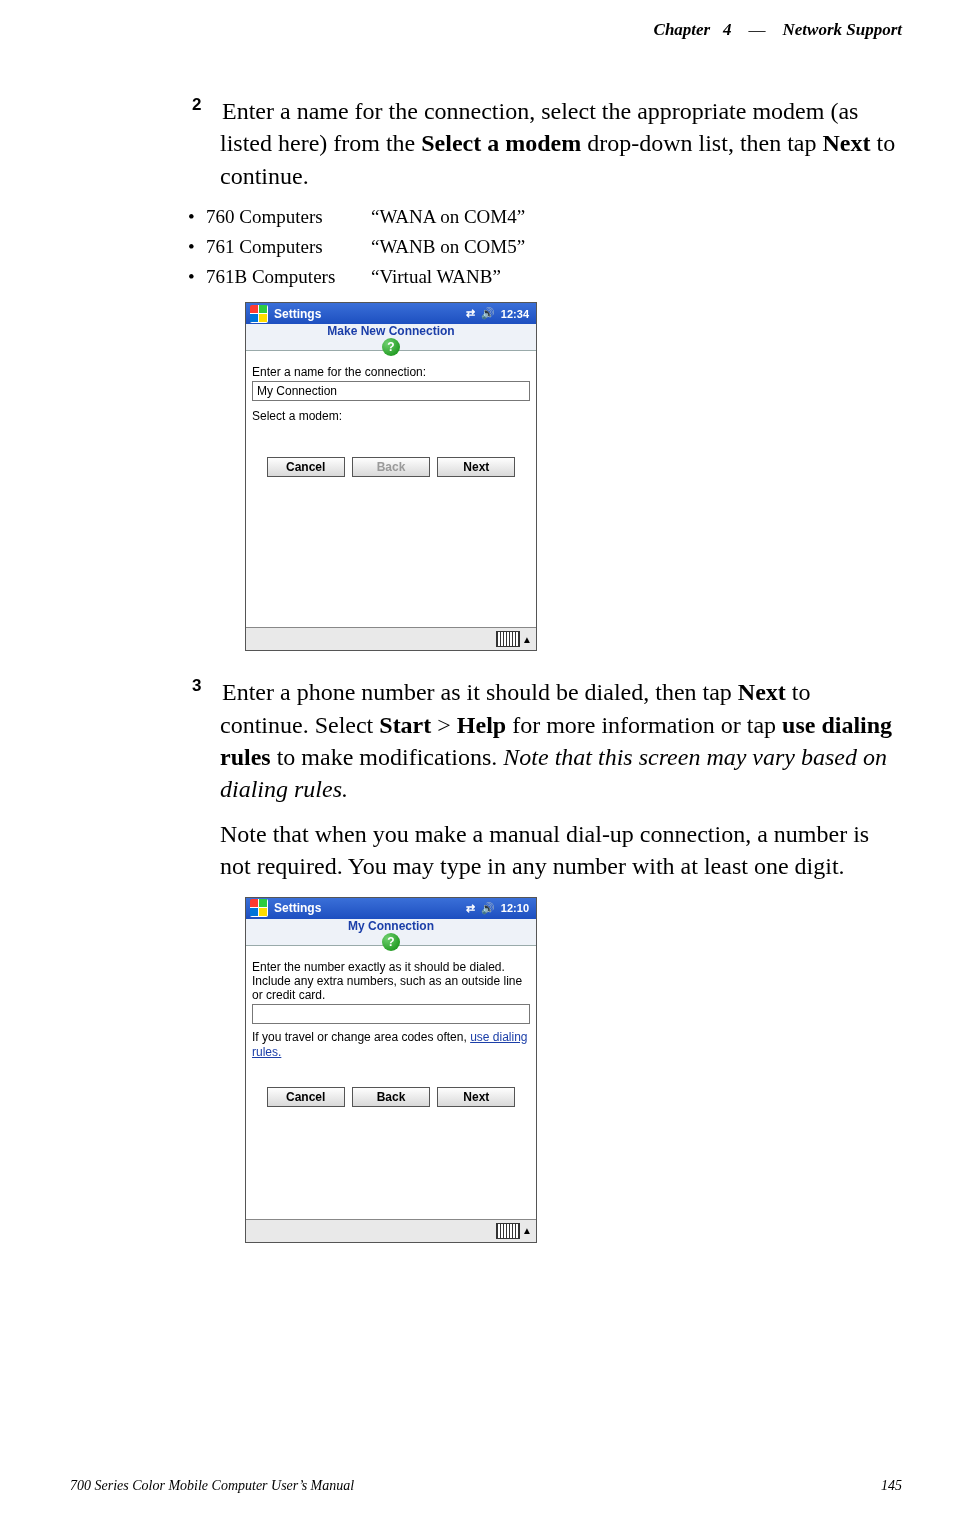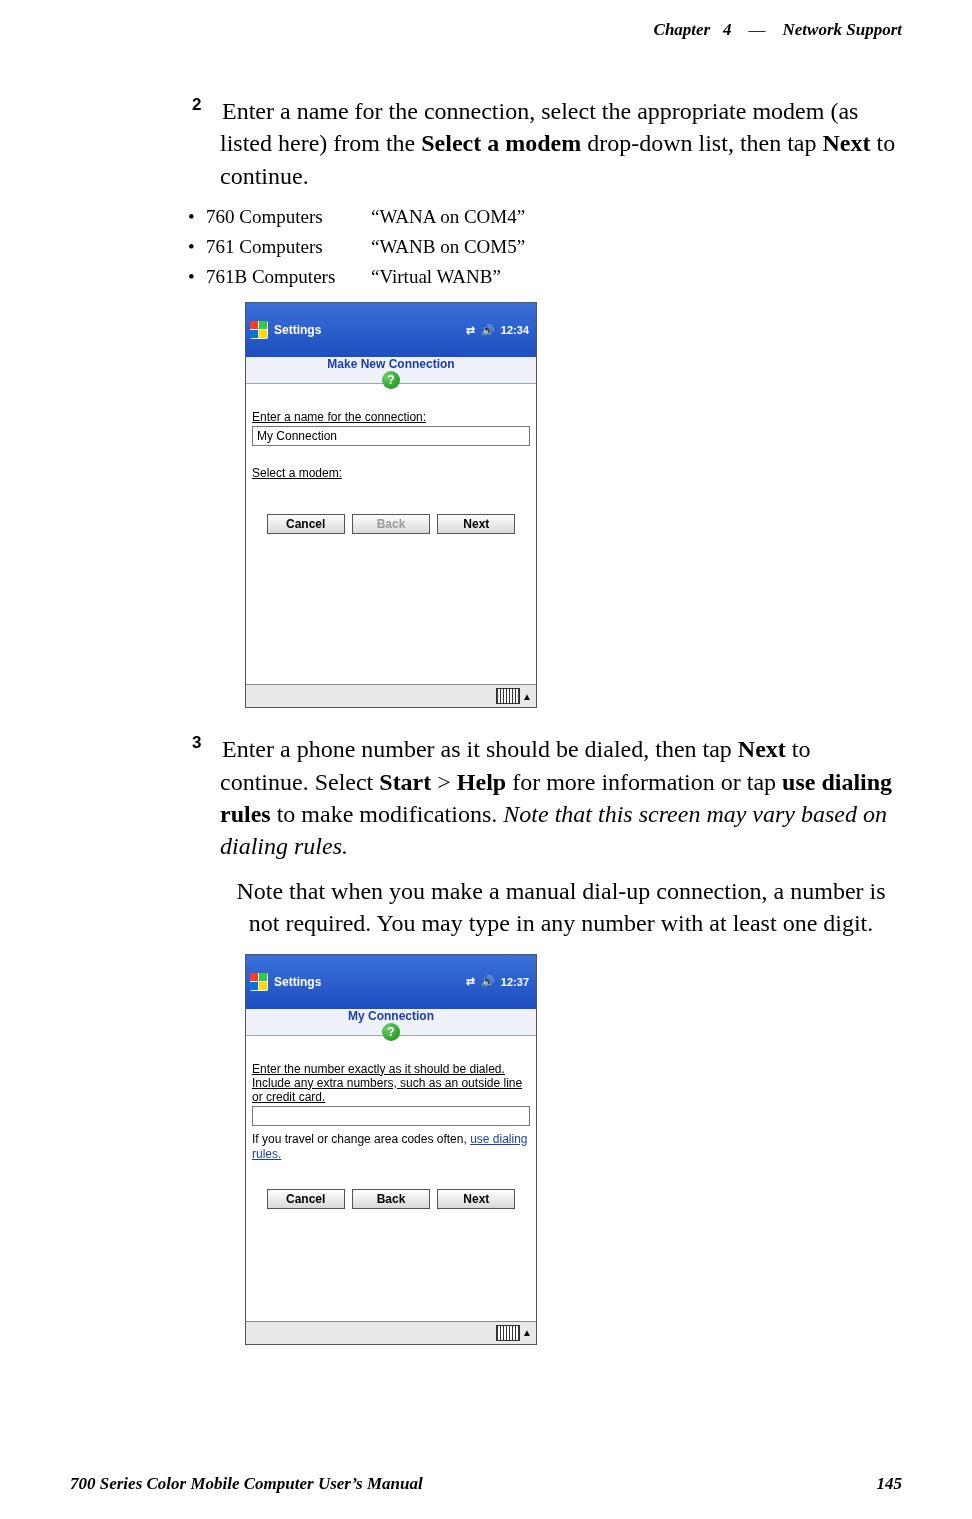--- a/index.html
+++ b/index.html
@@ -59,24 +59,24 @@
     width: 290px;
     margin-left: 175px;
     margin-bottom: 25px;
     background: #fff;
     font-family: Tahoma, Verdana, Arial, sans-serif;
     font-size: 12px;
   }
   .titlebar {
     background: linear-gradient(#3a6fd8,#1d4fc0);
     color: #fff;
-    height: 30px;
+    height: 21px;
     display: flex;
     align-items: center;
-    padding: 12px 4px;
+    padding: 0 4px;
     font-weight: bold;
     justify-content: flex-end;
   }
   .winflag {
     width: 18px; height: 18px; margin-right: 6px;
     display: inline-block;
     background:
       linear-gradient(#ff3b30,#ff3b30) 0 0/8px 8px no-repeat,
       linear-gradient(#2ecc40,#2ecc40) 9px 0/8px 8px no-repeat,
       linear-gradient(#0074d9,#0074d9) 0 9px/8px 8px no-repeat,
@@ -98,21 +98,21 @@
     flex-direction: column;
   }
   .subbar .help {
     width: 18px; height: 18px; border-radius: 50%;
     background: radial-gradient(circle at 30% 30%, #6fd06f, #0a8a0a);
     color: #fff; font-weight: bold; text-align: center; line-height: 18px;
     font-size: 12px;
   }
   .subbar .spacer { flex:1; }
   .formarea { padding: 6px; color: #000; }
-  .formarea .lbl { margin: 20px 0 2px 0; text-decoration: underline; }
+  .formarea .lbl { margin: 8px 0 2px 0; }
   .txtinput {
     width: 100%; box-sizing: border-box;
     border: 1px solid #777; height: 20px;
     padding: 1px 4px; font-family: inherit; font-size: 12px;
     background: #fff;
   }
   .selectwrap { display:flex; }
   .selectwrap .sel {
     flex:1; height:20px; line-height:18px;
     background:#1a3ea8; color:#fff; padding:0 4px;
@@ -142,21 +142,21 @@
     width:22px; height:14px; border:1px solid #333;
     background:repeating-linear-gradient(90deg,#333 0 1px,#fff 1px 3px);
     margin-right:2px;
   }
   .tri-up { font-size:10px; color:#000; }
   .formarea .info { margin: 6px 0 2px 0; line-height:1.3; }
   .formarea .link { color:#1b3ea8; text-decoration: underline; }
   .footer {
     position:absolute; bottom:25px; left:70px; right:70px;
     display:flex; justify-content:space-between;
-    font-style: italic; font-weight:bold; font-size:17px;
+    font-style: italic; font-weight:normal; font-size:14px;
   }
 </style>
 </head>
 <body>
 
 <div class="page">
   <div class="header-right">
     <span class="chapnum">Chapter</span>
     <span>&nbsp;</span>
     <span class="chapnum">4</span>
@@ -212,31 +212,31 @@
     <div class="bottombar">
       <span class="kbd"></span>
       <span class="tri-up">▲</span>
     </div>
   </div>
 
   <div class="step">
     <span class="step-num">3</span><span class="step-body">
       <span>Enter a phone number as it should be dialed, then tap </span><span class="bold">Next</span><span> to continue. Select </span><span class="bold">Start</span><span> &gt; </span><span class="bold">Help</span><span> for more information or tap </span><span class="bold">use dialing rules</span><span> to make modifications. </span><span class="italic">Note that this screen may vary based on dialing rules.</span>
     </span>
-    <div class="step-body" style="margin-top:12px;text-align:center;">Note that when you make a manual dial-up connection, a number is not required. You may type in any number with at least one digit.</div>
+    <div class="step-body" style="margin-top:12px;">Note that when you make a manual dial-up connection, a number is not required. You may type in any number with at least one digit.</div>
   </div>
 
   <div class="screenshot" style="margin-top:14px;">
     <div class="titlebar">
       <span class="winflag"></span>
       <span>Settings</span>
       <span class="spacer"></span>
       <span class="tb-icon">⇄</span>
       <span class="tb-icon">🔊</span>
-      <span class="tb-icon">12:37</span>
+      <span class="tb-icon">12:10</span>
     </div>
     <div class="subbar">
       <span>My Connection</span>
       <span class="spacer"></span>
       <span class="help">?</span>
     </div>
     <div class="formarea">
       <div class="lbl">Enter the number exactly as it should be dialed.  Include any extra numbers, such as an outside line or credit card.</div>
       <input class="txtinput" type="text" value="" style="">
       <div class="info">

